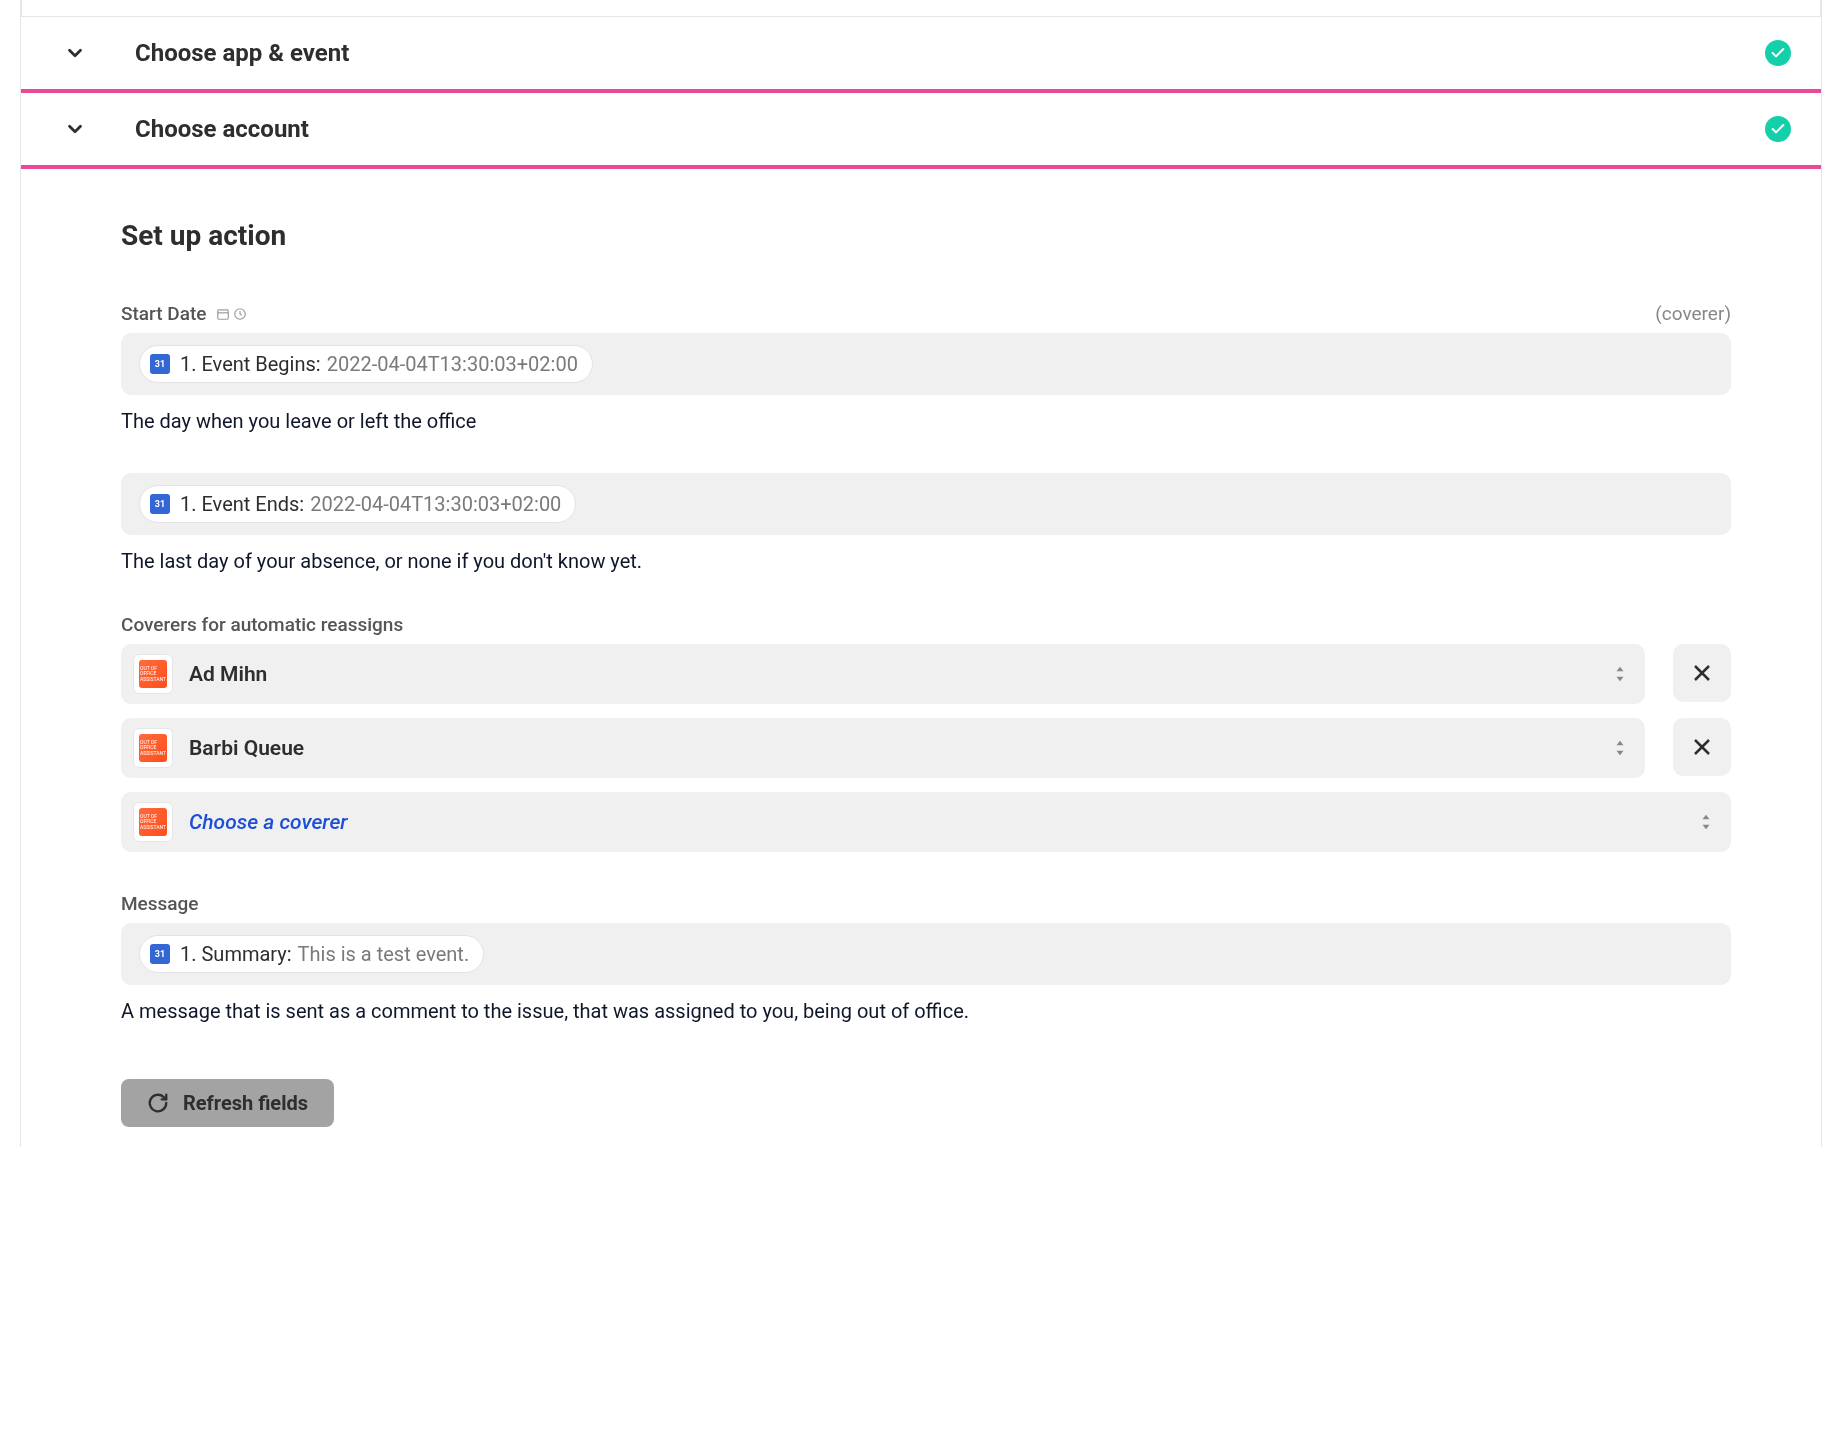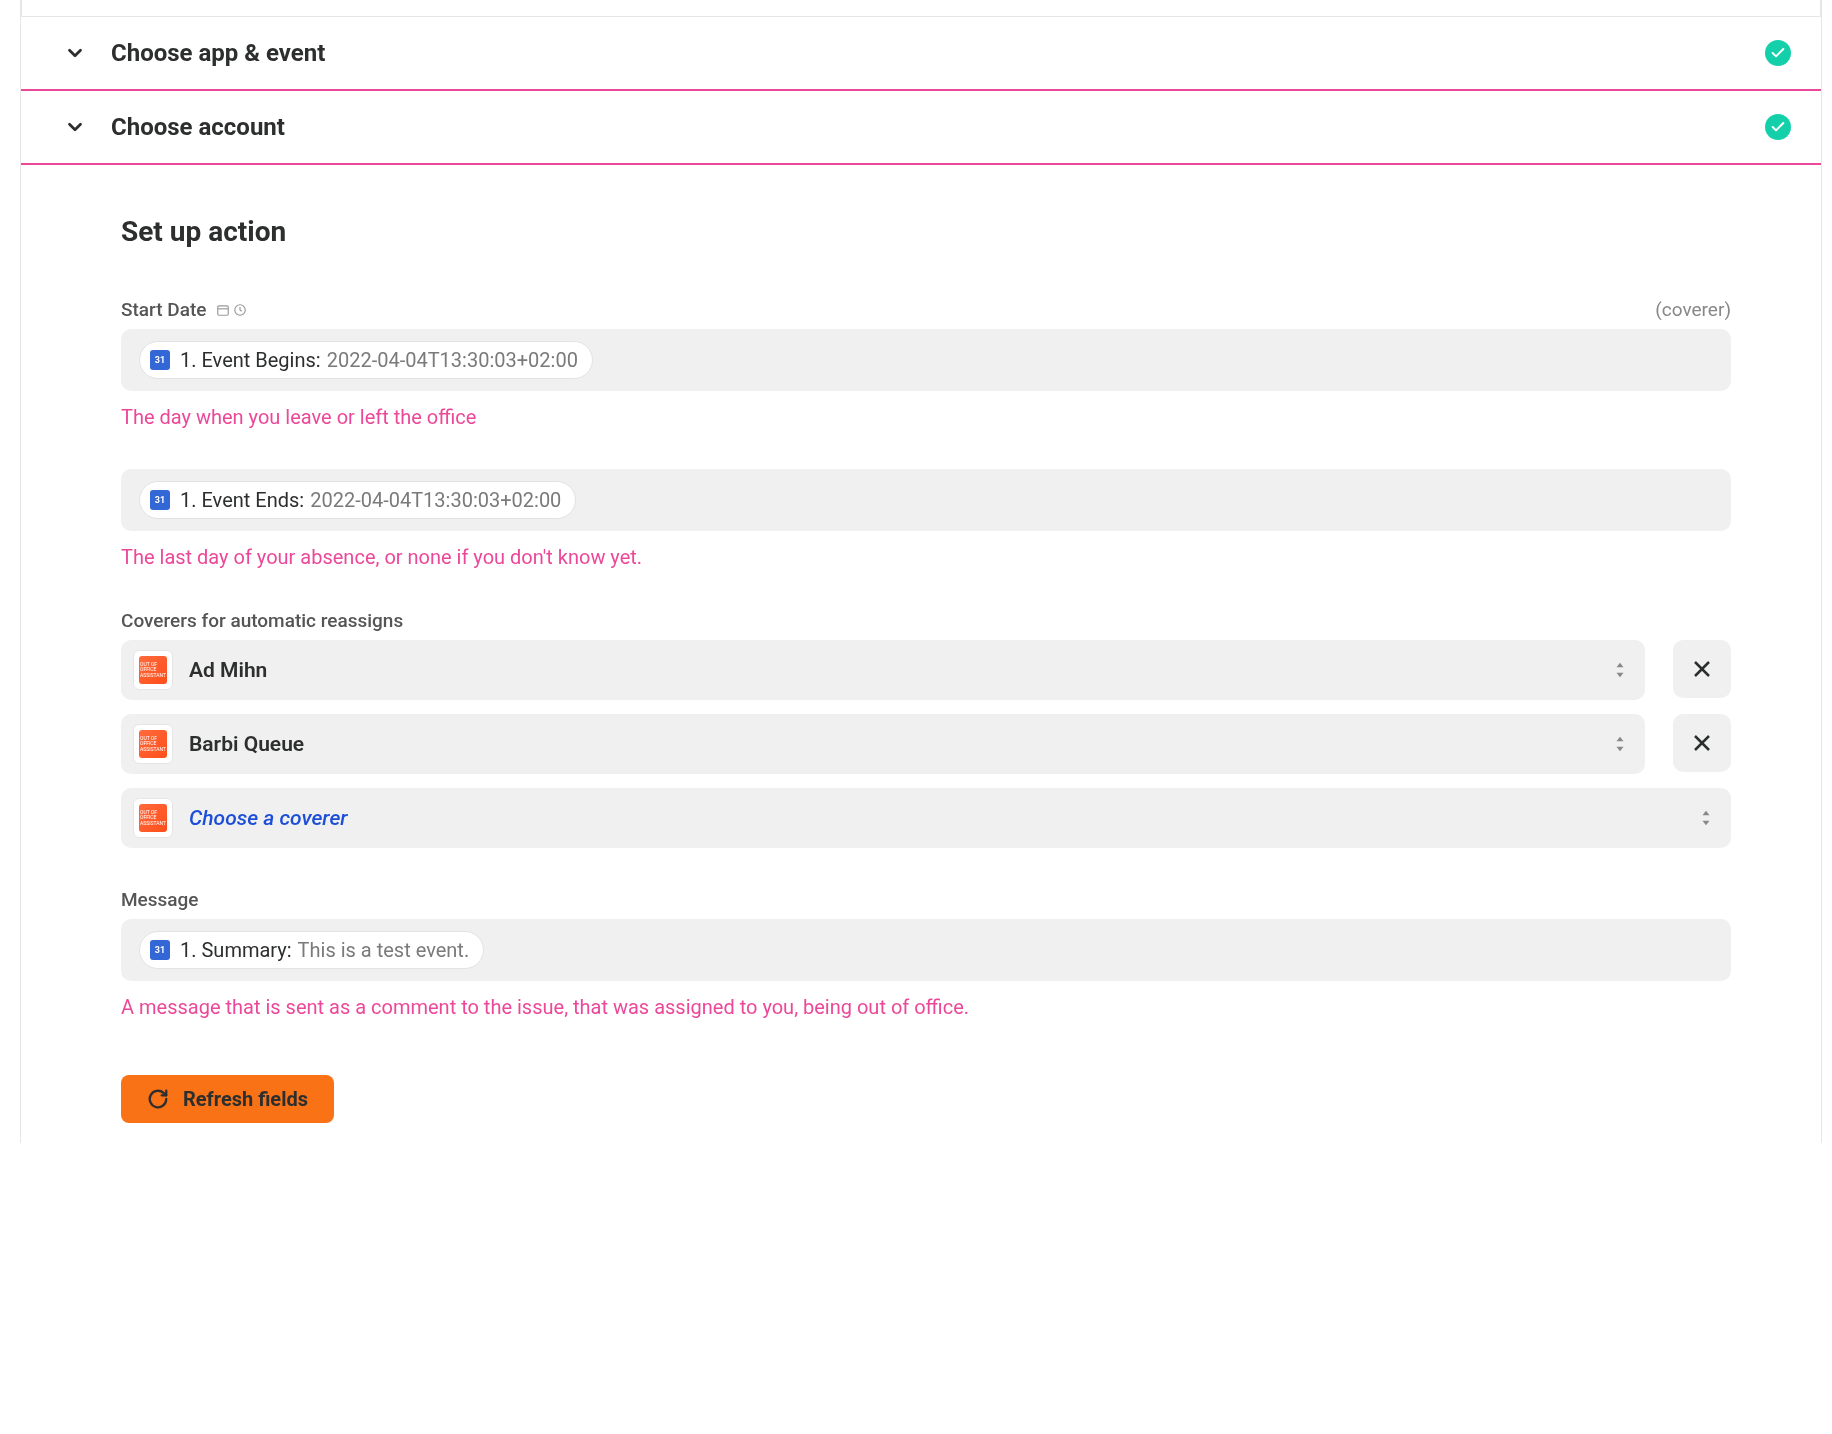--- a/index.html
+++ b/index.html
@@ -16,22 +16,23 @@
   .panel {
     border-left: 1px solid #e6e6e6;
     border-right: 1px solid #e6e6e6;
     margin-left: 20px;
     margin-right: 10px;
   }
   .accordion-row {
     display: flex;
     align-items: center;
     padding: 22px 30px 22px 40px;
-    border-bottom: 2px solid #ec4899;
+    border-bottom: 4px solid #ec4899;
     cursor: pointer;
+    gap: 24px;
   }
   .accordion-row.first {
     border-top: 1px solid #e6e6e6;
   }
   .chevron {
     width: 28px;
     height: 28px;
     display: inline-flex;
     align-items: center;
     justify-content: center;
@@ -115,21 +116,21 @@
   }
   .pill-icon.cal::after {
     content: "31";
     color: #fff;
     font-size: 9px;
     font-weight: 700;
   }
   .pill-bold { font-weight: 400; color: #2d2e2e; margin-right: 6px; }
   .pill-val { color: #7a7a7a; font-weight: 400; }
   .help-text {
-    color: #ec4899;
+    color: #0f172a;
     font-size: 20px;
     margin-bottom: 40px;
   }
   .coverer-row {
     display: flex;
     gap: 28px;
     margin-bottom: 14px;
   }
   .select-box {
     flex: 1;
@@ -184,21 +185,21 @@
     border-radius: 10px;
     display: inline-flex;
     align-items: center; justify-content: center;
     cursor: pointer;
   }
   .remove-btn svg { width: 24px; height: 24px; stroke: #2d2e2e; }
   .refresh-btn {
     display: inline-flex;
     align-items: center;
     gap: 14px;
-    background: #f97316;
+    background: #a3a3a3;
     border-radius: 8px;
     padding: 12px 26px;
     font-weight: 700;
     font-size: 20px;
     color: #2d2e2e;
     cursor: pointer;
     margin-top: 36px;
   }
   .refresh-btn svg { width: 22px; height: 22px; }
   .top-gap { height: 16px; border-left:1px solid #e6e6e6; border-right:1px solid #e6e6e6;}

